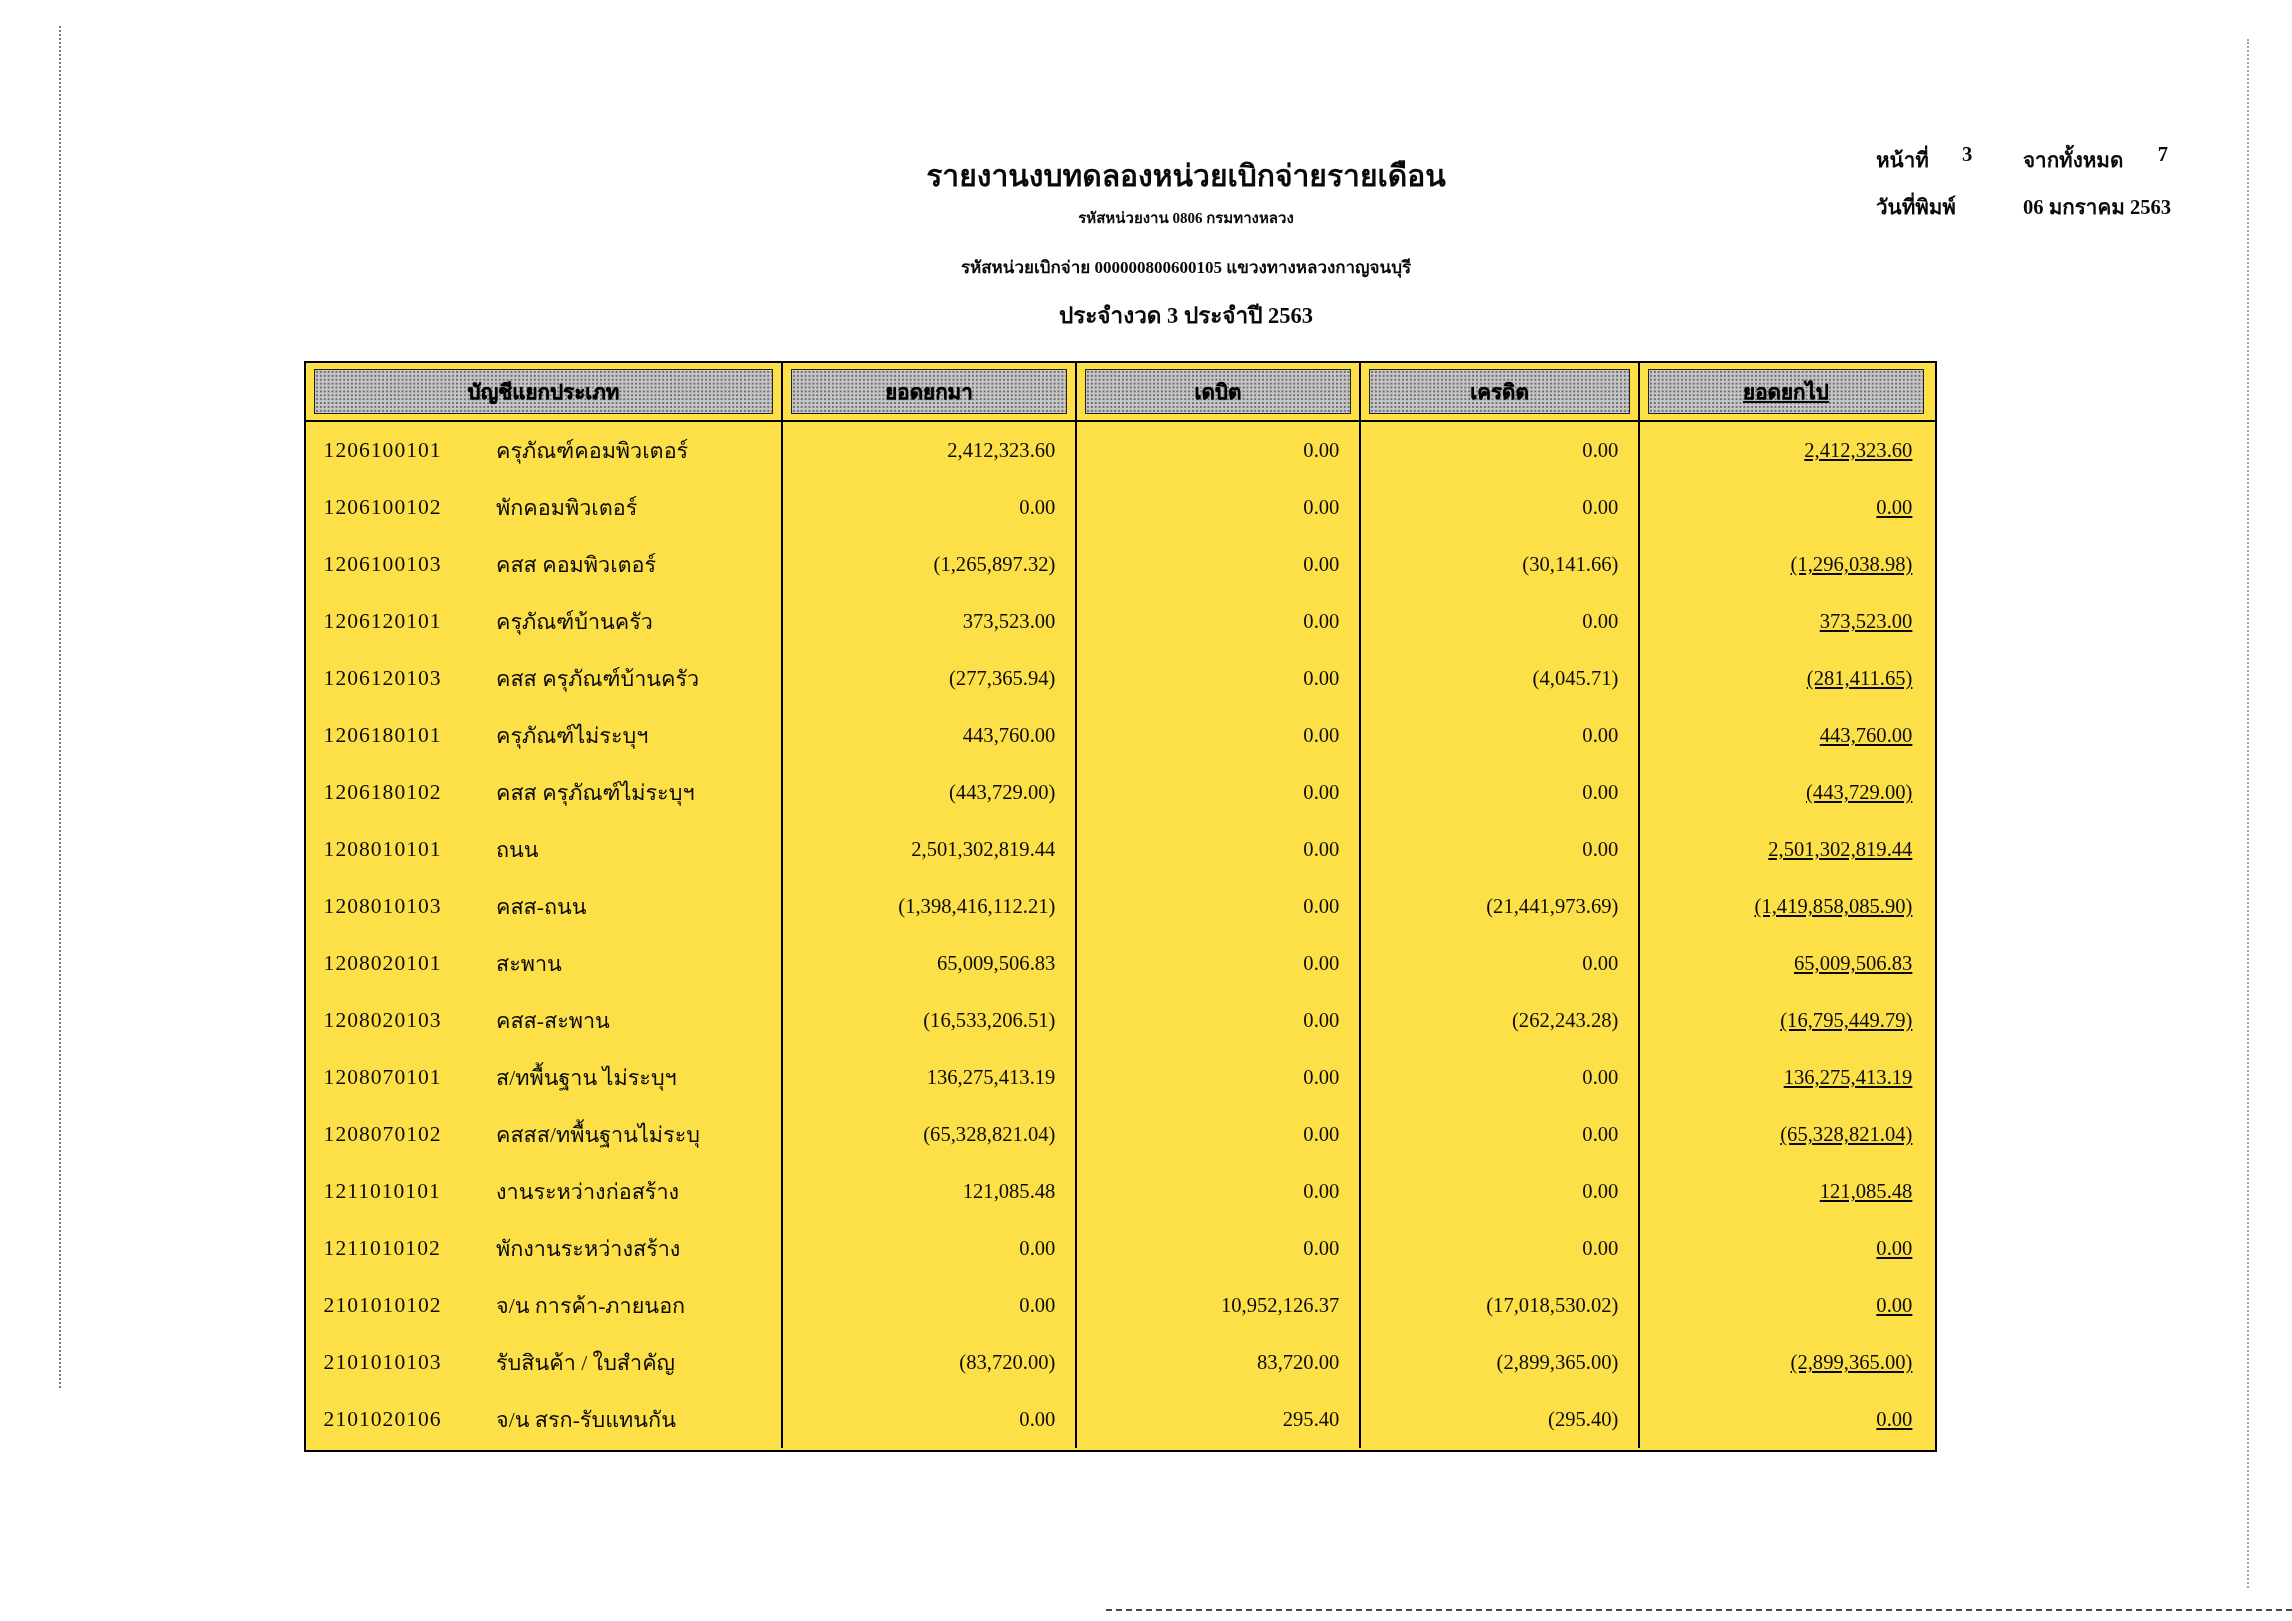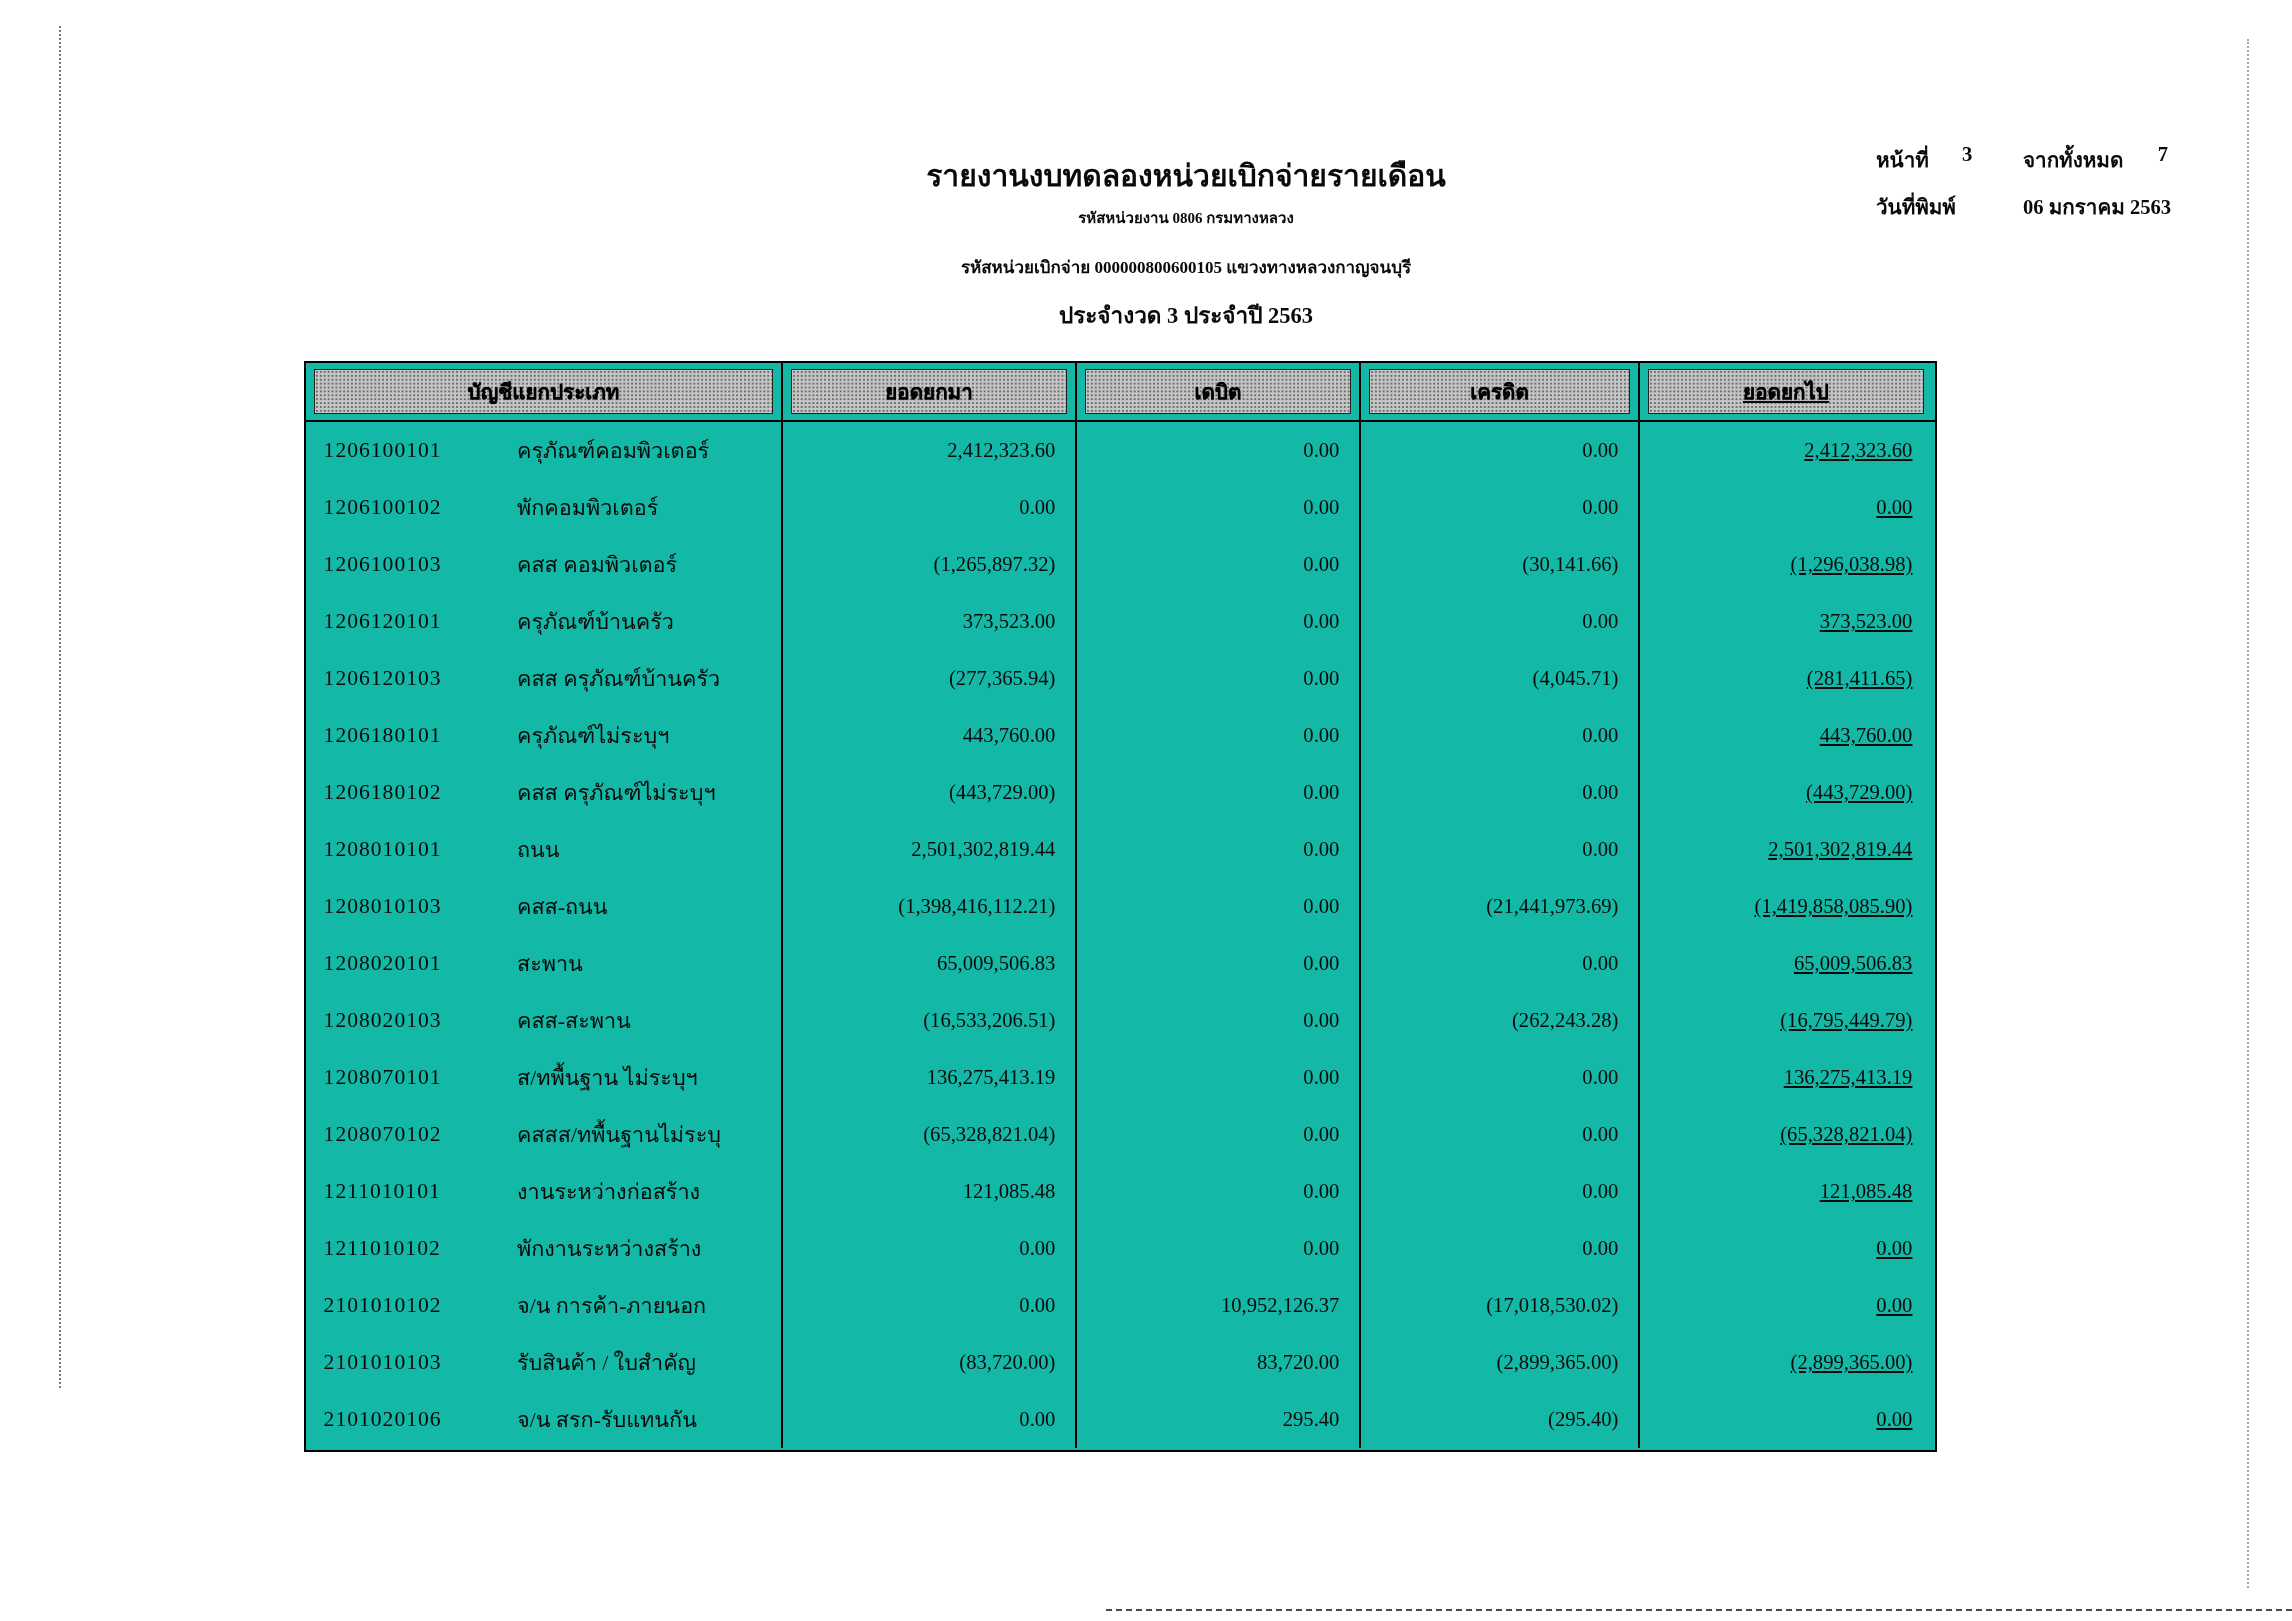--- a/index.html
+++ b/index.html
@@ -29,21 +29,21 @@
   .pageinfo .row { display:flex; margin-bottom:13.7px; white-space:nowrap; }
   .pi-lbl1 { width:86px; }
   .pi-val1 { width:61px; }
   .pi-lbl2 { width:116px; }
   .pi-val2 { width:29px; text-align:right; }
   .pi-lbld { width:147px; }
 
   
   .gl-table {
     position:absolute; left:304px; top:361px; width:1633px; height:1091px;
-    border:2.9px solid #000; display:flex; flex-direction:column; background:#14b8a6;
+    border:2.9px solid #000; display:flex; flex-direction:column; background:#fde047;
   }
   .thead { display:flex; height:59px; border-bottom:2.9px solid #000; }
   .tbody { display:flex; flex-direction:column; flex:1; }
   .trow  { display:flex; height:57px; }
 
   .c1 { width:475px; }
   .c2 { width:294px; }
   .c3 { width:284px; }
   .c4 { width:279px; }
   .c5 { width:294px;text-decoration:underline; }
@@ -54,21 +54,21 @@
     flex:1; display:flex; align-items:center; justify-content:center;
     background-color:#c6c6c6;
     background-image:radial-gradient(#6e6e6e 1px, rgba(0,0,0,0) 1px);
     background-size:3.9px 3.9px;
     border:1px solid #222;
     font-size:20.6px; font-weight:bold; color:#000;
     text-shadow:0 0 1px #000;
   }
 
   .dcell { display:flex; align-items:center; }
-  .acct  { padding-left:17.6px;gap:21px; }
+  .acct  { padding-left:17.6px; }
   .acct .code { display:inline-block; width:145px; font-size:21.6px; letter-spacing:1px; }
   .acct .name { font-size:21.6px; margin-left:27.4px; }
   .num   { justify-content:flex-end; padding-right:19.6px; font-size:20.6px; }
 </style>
 </head>
 <body>
 
 <div class="page">
 
   <div class="edge-left"></div>

